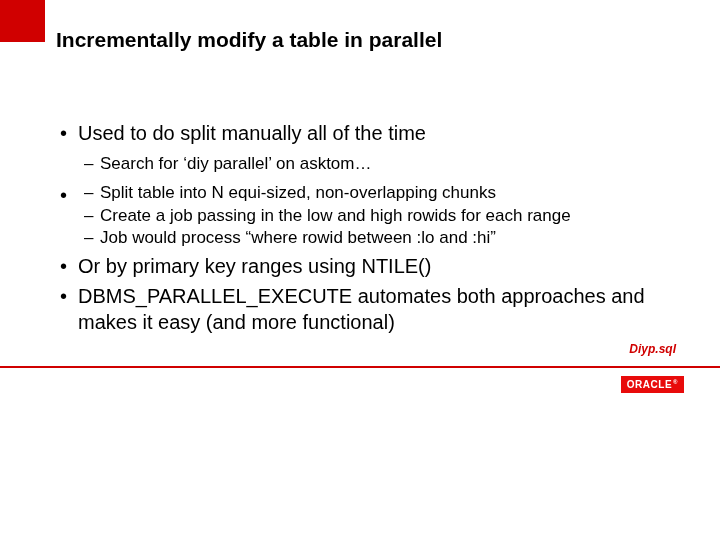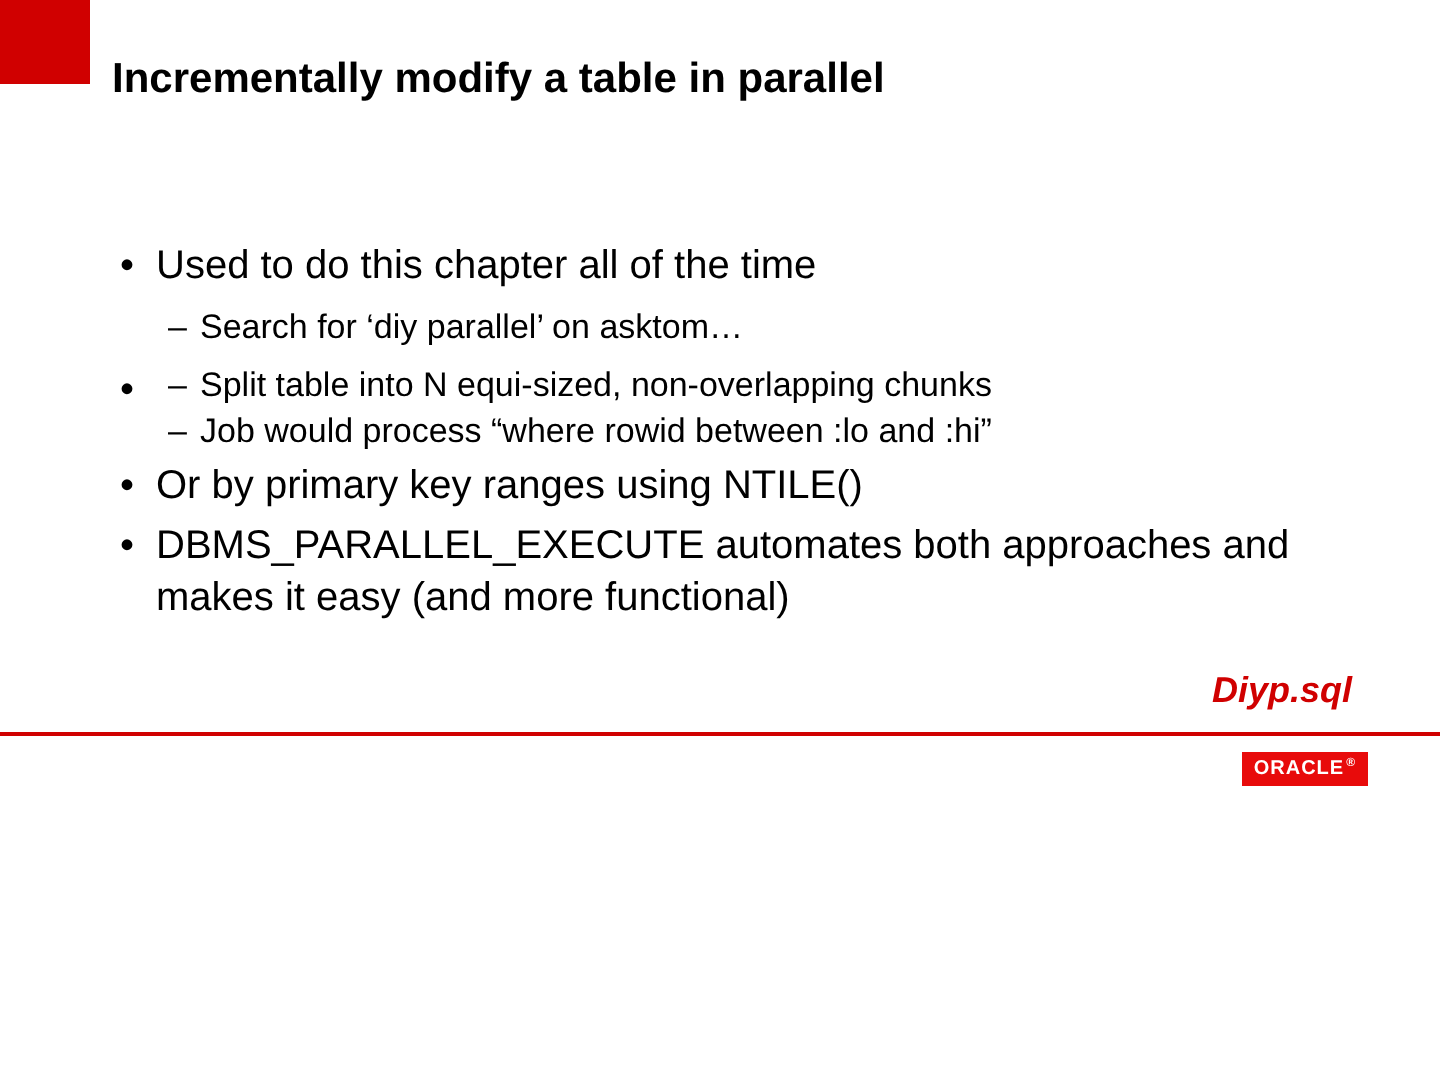--- a/index.html
+++ b/index.html
@@ -7,44 +7,45 @@
   .slide { position: relative; width: 720px; height: 400px; }
   .red-block { position: absolute; top: 0; left: 0; width: 45px; height: 42px; background: #d00000; }
   .title { position: absolute; top: 28px; left: 56px; font-size: 21px; font-weight: bold; }
   .content { position: absolute; top: 120px; left: 56px; right: 40px; }
   ul.level1 { list-style: none; }
   ul.level1 > li { position: relative; padding-left: 22px; margin-bottom: 4px; font-size: 20px; line-height: 1.3; }
   ul.level1 > li::before { content: "•"; position: absolute; left: 4px; top: 0; font-size: 20px; }
   ul.level2 { list-style: none; margin-top: 7px; }
   ul.level2 > li { position: relative; padding-left: 22px; font-size: 17px; line-height: 1.28; margin-bottom: 1px; }
   ul.level2 > li::before { content: "–"; position: absolute; left: 6px; top: 0; }
-  .footer-label { position: absolute; right: 44px; bottom: 44px; color: #d00000; font-weight: bold; font-style: italic; font-size: 18px; }
+  .footer-label { position: absolute; right: 44px; bottom: 44px; color: #d00000; font-weight: bold; font-style: italic; font-size: 12px; }
   .footer-line { position: absolute; left: 0; right: 0; bottom: 32px; height: 2px; background: #d00000; }
   .logo { position: absolute; right: 36px; bottom: 7px; }
   .logo-box { display: inline-flex; background: #e80b0b; color: #fff; font-weight: bold; font-size: 10px; letter-spacing: 0.5px; padding: 3px 6px 3px 6px; font-family: Arial, sans-serif; }
   .logo-box .reg { font-size: 6px; vertical-align: top; margin-left: 1px; }
 </style>
 </head>
 <body>
 
 <div class="slide">
   <div class="red-block"></div>
   <div class="title">Incrementally modify a table in parallel</div>
 
   <div class="content">
     <ul class="level1">
       <li>
-        <span>Used to do this chapter all of the time</span>
+        <span>Used to do split manually all of the time</span>
         <ul class="level2">
           <li>Search for ‘diy parallel’ on asktom…</li>
         </ul>
       </li>
       <li>
         <ul class="level2">
           <li>Split table into N equi-sized, non-overlapping chunks</li>
+          <li>Create a job passing in the low and high rowids for each range</li>
           <li>Job would process “where rowid between :lo and :hi”</li>
         </ul>
       </li>
       <li>Or by primary key ranges using NTILE()</li>
       <li>DBMS_PARALLEL_EXECUTE automates both approaches and makes it easy (and more functional)</li>
     </ul>
   </div>
 
   <div class="footer-label">Diyp.sql</div>
   <div class="footer-line"></div>

